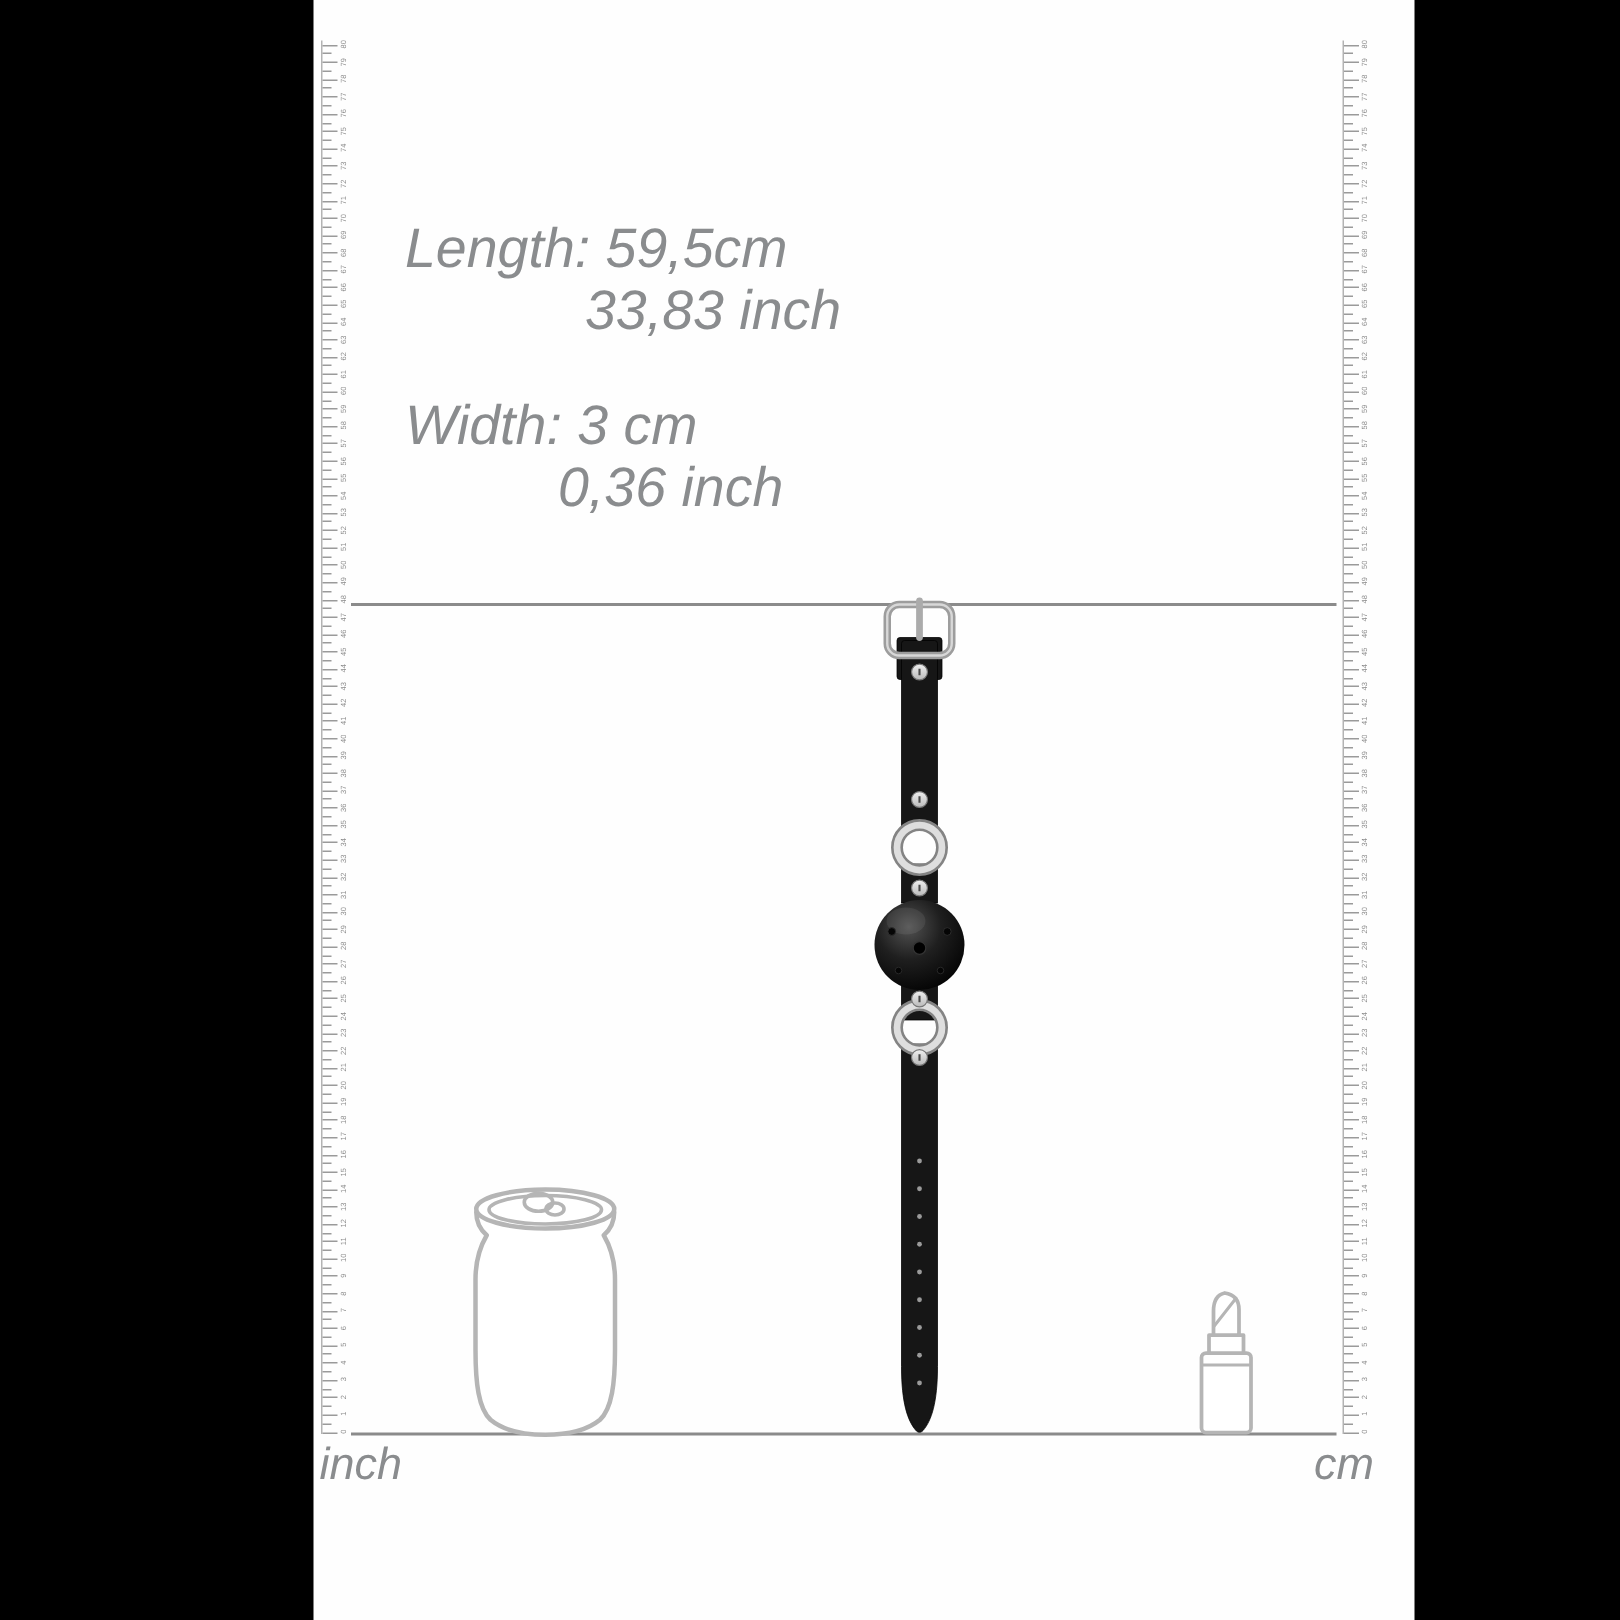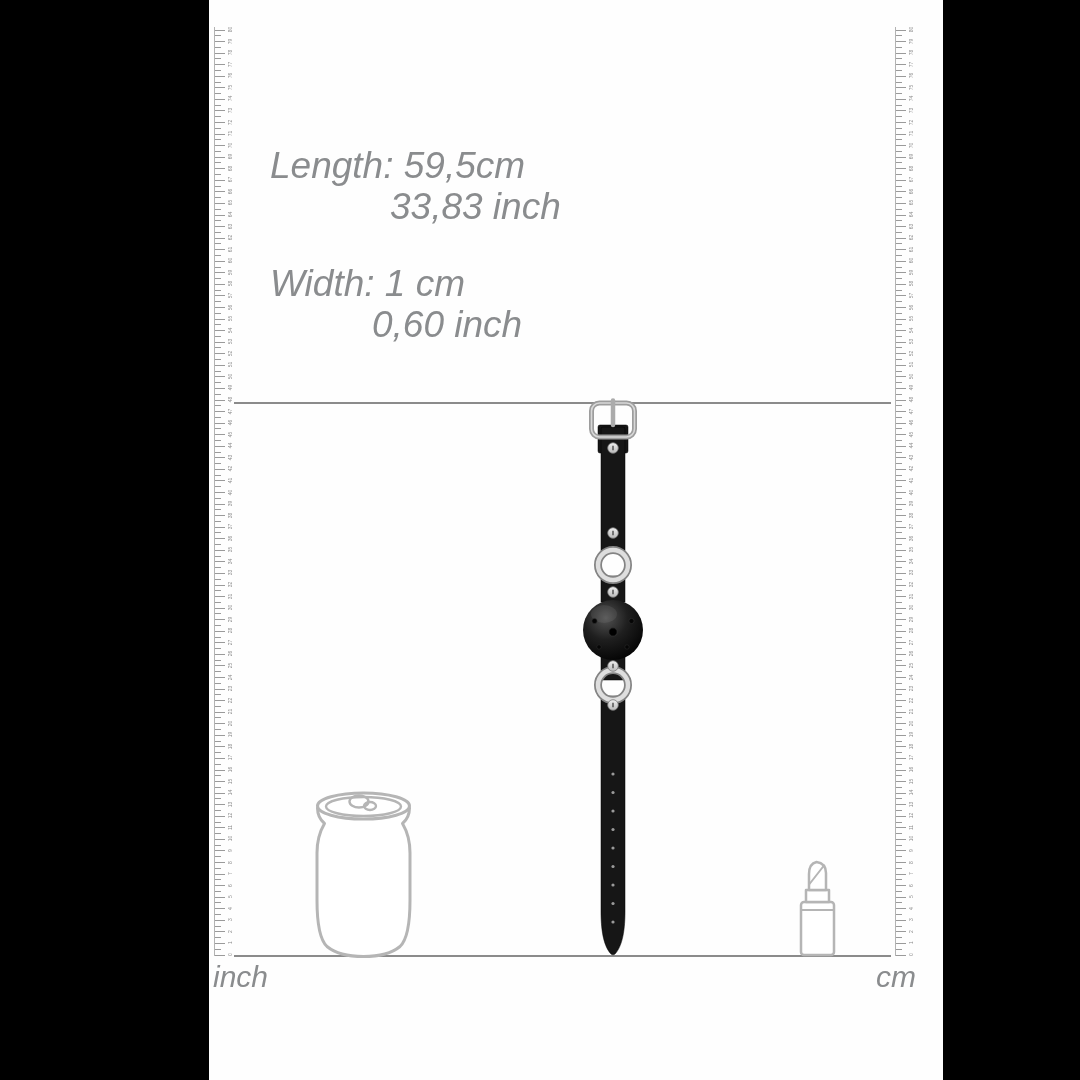--- a/index.html
+++ b/index.html
@@ -23,22 +23,22 @@
 <body>
 
 <div class="stage">
 
   <div class="content"></div>
   <div class="abs" style="left:0;top:0;width:186px;height:1080px;"></div>
   <div class="abs" style="left:920px;top:0;width:160px;height:1080px;"></div>
 
   <div class="dim-line" style="left:247px;top:146px;">Length: 59,5cm</div>
   <div class="dim-line" style="left:367px;top:187px;">33,83 inch</div>
-  <div class="dim-line" style="left:247px;top:264px;">Width: 1 cm</div>
-  <div class="dim-line" style="left:349px;top:305px;">0,60 inch</div>
+  <div class="dim-line" style="left:247px;top:264px;">Width: 3 cm</div>
+  <div class="dim-line" style="left:349px;top:305px;">0,36 inch</div>
 
   <div class="guide" style="left:211px;top:402px;width:657px;"></div>
   <div class="guide" style="left:211px;top:955px;width:657px;"></div>
 
   <div class="ruler" style="left:191px;">
     <div class="edge"></div>
   <div class="tick major" style="top: 925.5px;"></div>
       <div class="tickno" style="top: 922px;">0</div>
       <div class="tick minor" style="top: 919.719px;"></div>
       <div class="tick major" style="top: 913.938px;"></div>

